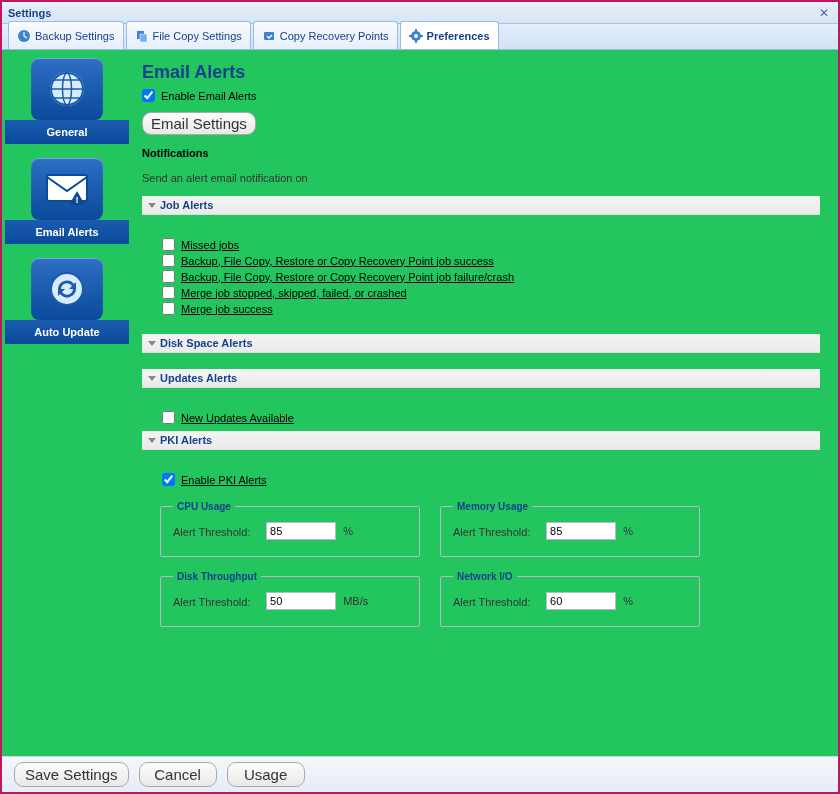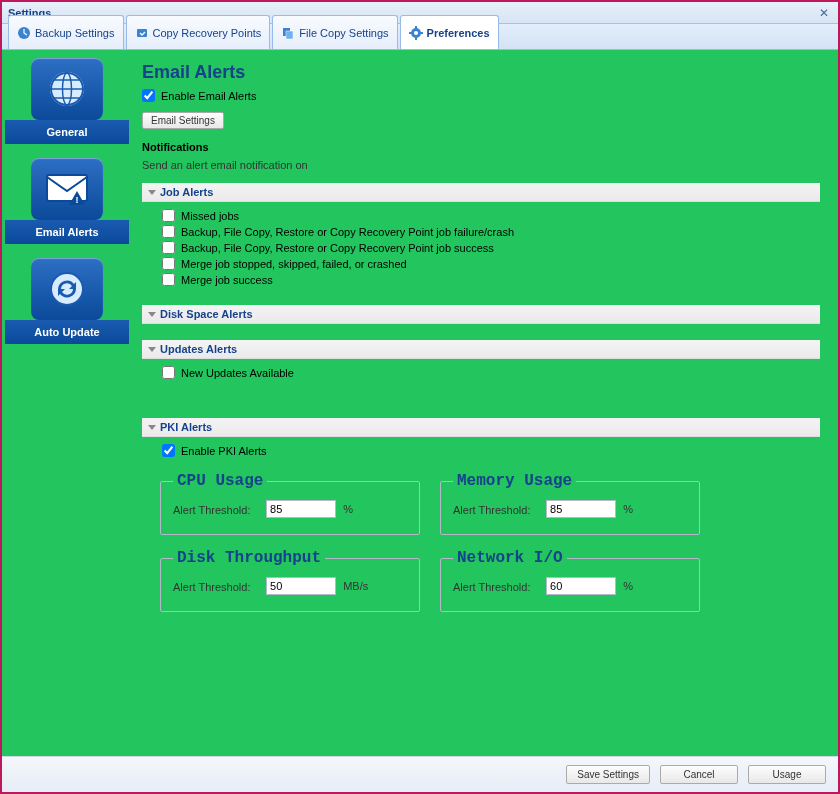--- a/index.html
+++ b/index.html
@@ -5,64 +5,64 @@
 * { box-sizing: border-box; margin: 0; padding: 0; }
 body { font-family: Tahoma, Verdana, sans-serif; font-size: 11px; background: #fff; width: 840px; height: 794px; overflow: hidden; }
 
 .window { width: 840px; height: 794px; border: 2px solid #be185d; background: #22c55e; display: flex; flex-direction: column; }
 
 .titlebar { background: linear-gradient(#e8f0fa, #d6e4f4); height: 22px; display: flex; align-items: center; padding: 0 6px; border-bottom: 1px solid #a6c2e0; }
 .titlebar-title { color: #15428b; font-weight: bold; flex: 1; }
 .titlebar-close { width: 16px; height: 16px; display: flex; align-items: center; justify-content: center; color: #4a6a9a; cursor: pointer; font-size: 12px; }
 
 .tabstrip { background: linear-gradient(#e4eefb, #d3e2f5); height: 26px; display: flex; align-items: flex-end; padding: 0 6px; border-bottom: 1px solid #99bbe8; gap: 2px; }
-.tab { display: flex; align-items: center; gap: 4px; padding: 3px 8px; border: 1px solid #99bbe8; border-bottom: none; border-radius: 3px 3px 0 0; background: linear-gradient(#f8fbff, #e6eefb); color: #15428b; cursor: pointer; height: 34px; }
+.tab { display: flex; align-items: center; gap: 4px; padding: 3px 8px; border: 1px solid #99bbe8; border-bottom: none; border-radius: 3px 3px 0 0; background: linear-gradient(#f8fbff, #e6eefb); color: #15428b; cursor: pointer; height: 28px; }
 .tab.active { background: #fff; font-weight: bold; }
 .tab-icon { width: 14px; height: 14px; display: inline-flex; align-items: center; justify-content: center; }
 
 .body-area { flex: 1; display: flex; overflow: hidden; }
 
 .sidebar { width: 130px; padding: 8px 6px; display: flex; flex-direction: column; gap: 8px; }
 .side-item { display: flex; flex-direction: column; align-items: center; cursor: pointer; }
 .side-icon { width: 72px; height: 62px; border-radius: 8px; background: linear-gradient(#2d6fc4, #0b4a9a); display: flex; align-items: center; justify-content: center; margin-bottom: 0; box-shadow: inset 0 1px 1px rgba(255,255,255,0.4); }
 .side-label { width: 124px; text-align: center; padding: 4px 0 10px 0; color: #15428b; }
 .side-label.active { background: linear-gradient(#1a5bb0, #0b4a9a); color: #fff; font-weight: bold; padding: 6px 0; margin-bottom: 6px; }
 
 .content { flex: 1; position: relative; overflow: hidden; border-left: none; }
 .content-inner { height: 100%; overflow-y: scroll; padding: 12px 18px 12px 10px; }
 
 h1.page-title { color: #15428b; font-size: 18px; font-weight: bold; margin-bottom: 6px; }
 
 .row { display: flex; align-items: center; gap: 6px; margin: 4px 0; }
 input[type=checkbox] { width: 13px; height: 13px; }
 
-.btn { background: linear-gradient(#fdfdfd, #e8e8e8); border: 1px solid #aaa; border-radius: 2px; padding: 2px 8px; cursor: pointer; font-family: inherit; font-size: 10px; color: #333; }
-
-.section-heading { font-weight: bold; color: #000; margin-top: 12px; margin-bottom: 6px; }
+.btn { background: linear-gradient(#fdfdfd, #e8e8e8); border: 1px solid #aaa; border-radius: 9px; padding: 2px 8px; cursor: pointer; font-family: inherit; font-size: 15px; color: #333; }
+
+.section-heading { font-weight: bold; color: #000; margin-top: 12px; margin-bottom: 13px; }
 .subtext { color: #333; margin-bottom: 8px; }
 
 .group-bar { background: linear-gradient(#f4f4f4, #eaeaea); border-bottom: 1px solid #ddd; padding: 3px 6px; display: flex; align-items: center; gap: 4px; color: #15428b; font-weight: bold; margin-top: 12px; }
 .chev { width: 0; height: 0; border-left: 4px solid transparent; border-right: 4px solid transparent; border-top: 5px solid #888; display: inline-block; }
 
-.check-list { padding: 4px 0 4px 20px; }
+.check-list { padding: 20px 0 4px 20px; text-decoration: underline; }
 .check-list .row { margin: 3px 0; }
 
 .inputsm { border: 1px solid #b5b8c8; padding: 1px 3px; font-family: inherit; font-size: 11px; height: 18px; }
 .selwrap { display: inline-flex; }
 .selwrap select, .selwrap .sel { border: 1px solid #b5b8c8; height: 18px; font-size: 11px; padding: 0 2px; width: 36px; }
 .dd-btn { width: 18px; height: 18px; border: 1px solid #7eadd9; background: linear-gradient(#e8f2ff,#c8def5); display: inline-flex; align-items:center; justify-content:center; margin-left: 4px; cursor:pointer; }
 .dd-btn .tri { width:0;height:0;border-left:4px solid transparent;border-right:4px solid transparent;border-top:5px solid #15428b; }
 
 .pki-grid { display: flex; flex-wrap: wrap; gap: 14px 20px; padding: 8px 0 16px 18px; }
 fieldset { border: 1px solid #b5b8c8; border-radius: 2px; width: 260px; padding: 10px 12px 16px 12px; }
-legend { color: #15428b; font-weight: bold; padding: 0 4px; font-size: 16px; font-family: Liberation Mono, monospace; }
+legend { color: #15428b; font-weight: bold; padding: 0 4px; font-size: 10px; }
 .flabel { color: #333; display: inline-block; width: 90px; vertical-align: middle; line-height: 1.2; }
 .unit { margin-left: 4px; color: #333; }
 
-.footer { height: 36px; border-top: 1px solid #cfd7e0; background: linear-gradient(#f4f7fb,#e6edf7); display: flex; align-items: center; justify-content: flex-end; gap: 10px; padding: 0 12px; }
+.footer { height: 36px; border-top: 1px solid #cfd7e0; background: linear-gradient(#f4f7fb,#e6edf7); display: flex; align-items: center; gap: 10px; padding: 0 12px; }
 .footer .btn { min-width: 78px; text-align: center; padding: 3px 10px; }
 
 
 .tab-icon svg, .side-icon svg { display:block; }
 </style>
 </head>
 <body>
 
 <div class="window">
 
@@ -77,34 +77,34 @@
           <svg width="14" height="14" viewBox="0 0 14 14">
             <circle cx="7" cy="7" r="6" fill="#3b82d0"></circle>
             <path d="M7 3v4l3 2" stroke="#fff" stroke-width="1.2" fill="none"></path>
           </svg>
         </span>
       <span>Backup Settings</span>
     </div>
     <div class="tab">
       <span class="tab-icon">
           <svg width="14" height="14" viewBox="0 0 14 14">
+            <rect x="2" y="2" width="7" height="8" fill="#3b82d0"></rect>
+            <rect x="5" y="5" width="7" height="8" fill="#6fb1ee" stroke="#fff" stroke-width="0.5"></rect>
+          </svg>
+        </span>
+      <span>File Copy Settings</span>
+    </div>
+    <div class="tab">
+      <span class="tab-icon">
+          <svg width="14" height="14" viewBox="0 0 14 14">
             <rect x="2" y="3" width="10" height="8" rx="1" fill="#3b82d0"></rect>
             <path d="M5 7l2 2 3-3" stroke="#fff" stroke-width="1.3" fill="none"></path>
           </svg>
         </span>
       <span>Copy Recovery Points</span>
-    </div>
-    <div class="tab">
-      <span class="tab-icon">
-          <svg width="14" height="14" viewBox="0 0 14 14">
-            <rect x="2" y="2" width="7" height="8" fill="#3b82d0"></rect>
-            <rect x="5" y="5" width="7" height="8" fill="#6fb1ee" stroke="#fff" stroke-width="0.5"></rect>
-          </svg>
-        </span>
-      <span>File Copy Settings</span>
     </div>
     <div class="tab active">
       <span class="tab-icon">
           <svg width="14" height="14" viewBox="0 0 14 14">
             <circle cx="7" cy="7" r="5" fill="#3b82d0"></circle>
             <circle cx="7" cy="7" r="2" fill="#fff"></circle>
             <g stroke="#3b82d0" stroke-width="2">
               <line x1="7" y1="0" x2="7" y2="3"></line>
               <line x1="7" y1="11" x2="7" y2="14"></line>
               <line x1="0" y1="7" x2="3" y2="7"></line>
@@ -173,28 +173,28 @@
           <span class="chev"></span>
           <span>Job Alerts</span>
         </div>
         <div class="check-list">
           <div class="row">
               <input type="checkbox" style="">
               <span>Missed jobs</span>
             </div>
           <div class="row">
               <input type="checkbox" style="">
+              <span>Backup, File Copy, Restore or Copy Recovery Point job success</span>
+            </div>
+          <div class="row">
+              <input type="checkbox" style="">
               <span>Backup, File Copy, Restore or Copy Recovery Point job failure/crash</span>
             </div>
           <div class="row">
               <input type="checkbox" style="">
-              <span>Backup, File Copy, Restore or Copy Recovery Point job success</span>
-            </div>
-          <div class="row">
-              <input type="checkbox" style="">
               <span>Merge job stopped, skipped, failed, or crashed</span>
             </div>
           <div class="row">
               <input type="checkbox" style="">
               <span>Merge job success</span>
             </div>
         </div>
 
         <div class="group-bar">
           <span class="chev"></span>
@@ -205,21 +205,21 @@
           <span class="chev"></span>
           <span>Updates Alerts</span>
         </div>
         <div class="check-list">
           <div class="row">
               <input type="checkbox" style="">
               <span>New Updates Available</span>
             </div>
         </div>
 
-        <div class="group-bar" style="margin-top:32px;">
+        <div class="group-bar" style="margin-top:0;">
           <span class="chev"></span>
           <span>PKI Alerts</span>
         </div>
         <div class="check-list">
           <div class="row">
               <input type="checkbox" checked="" style="">
               <span>Enable PKI Alerts</span>
             </div>
         </div>
 

